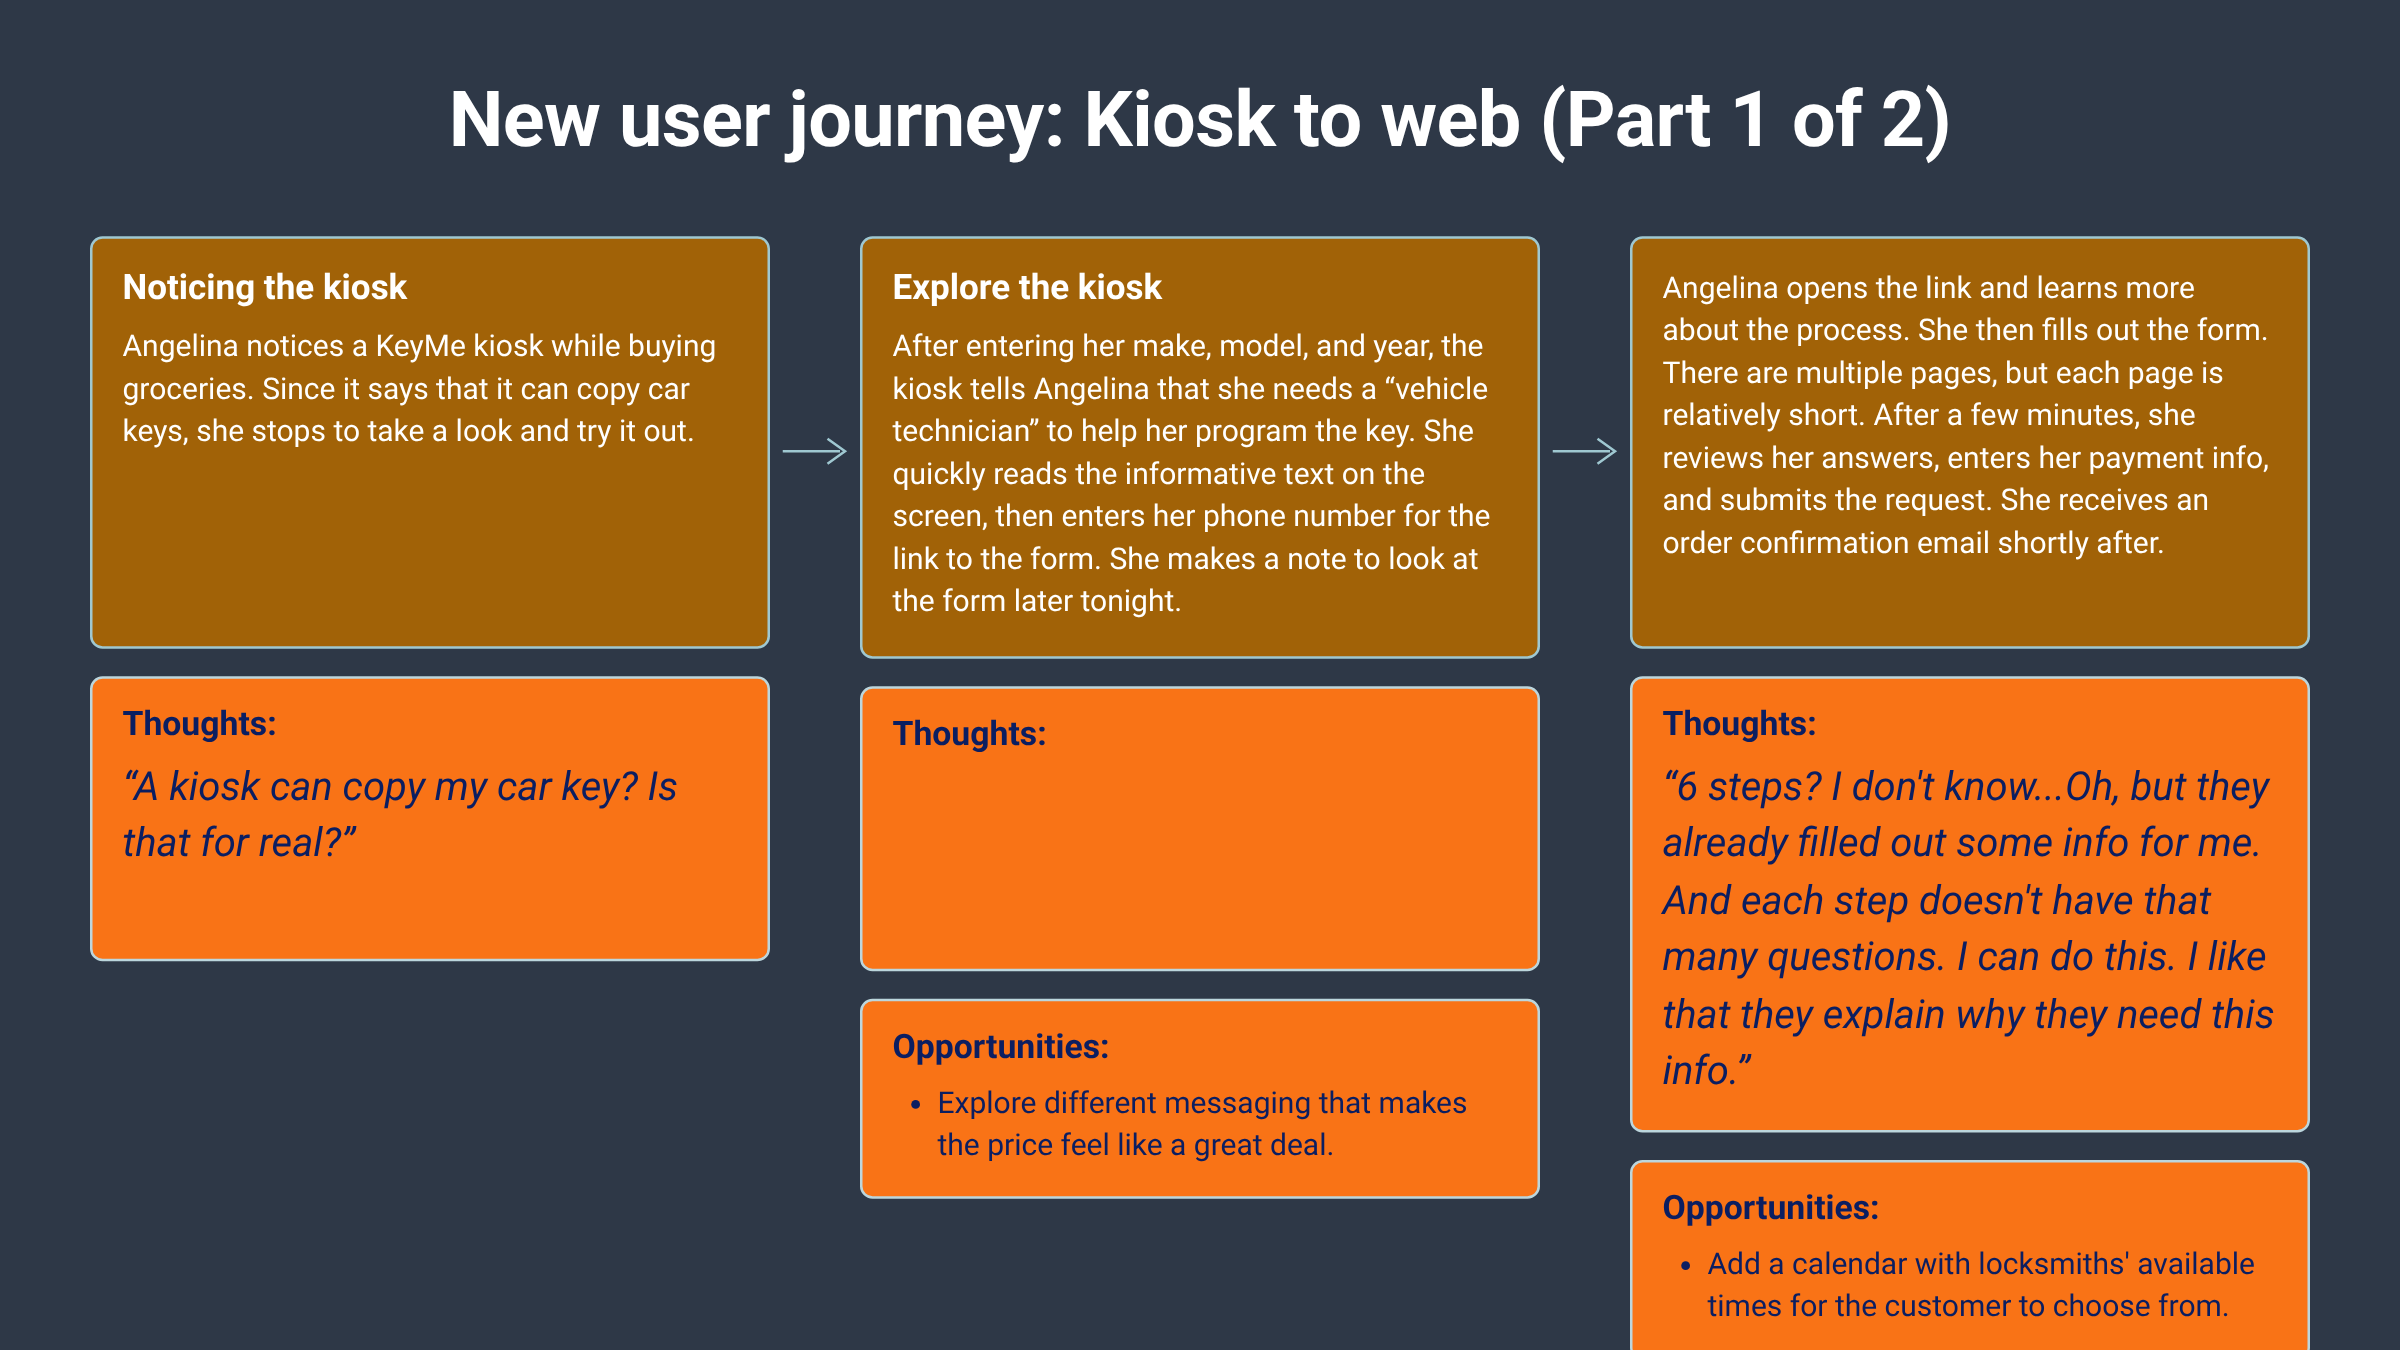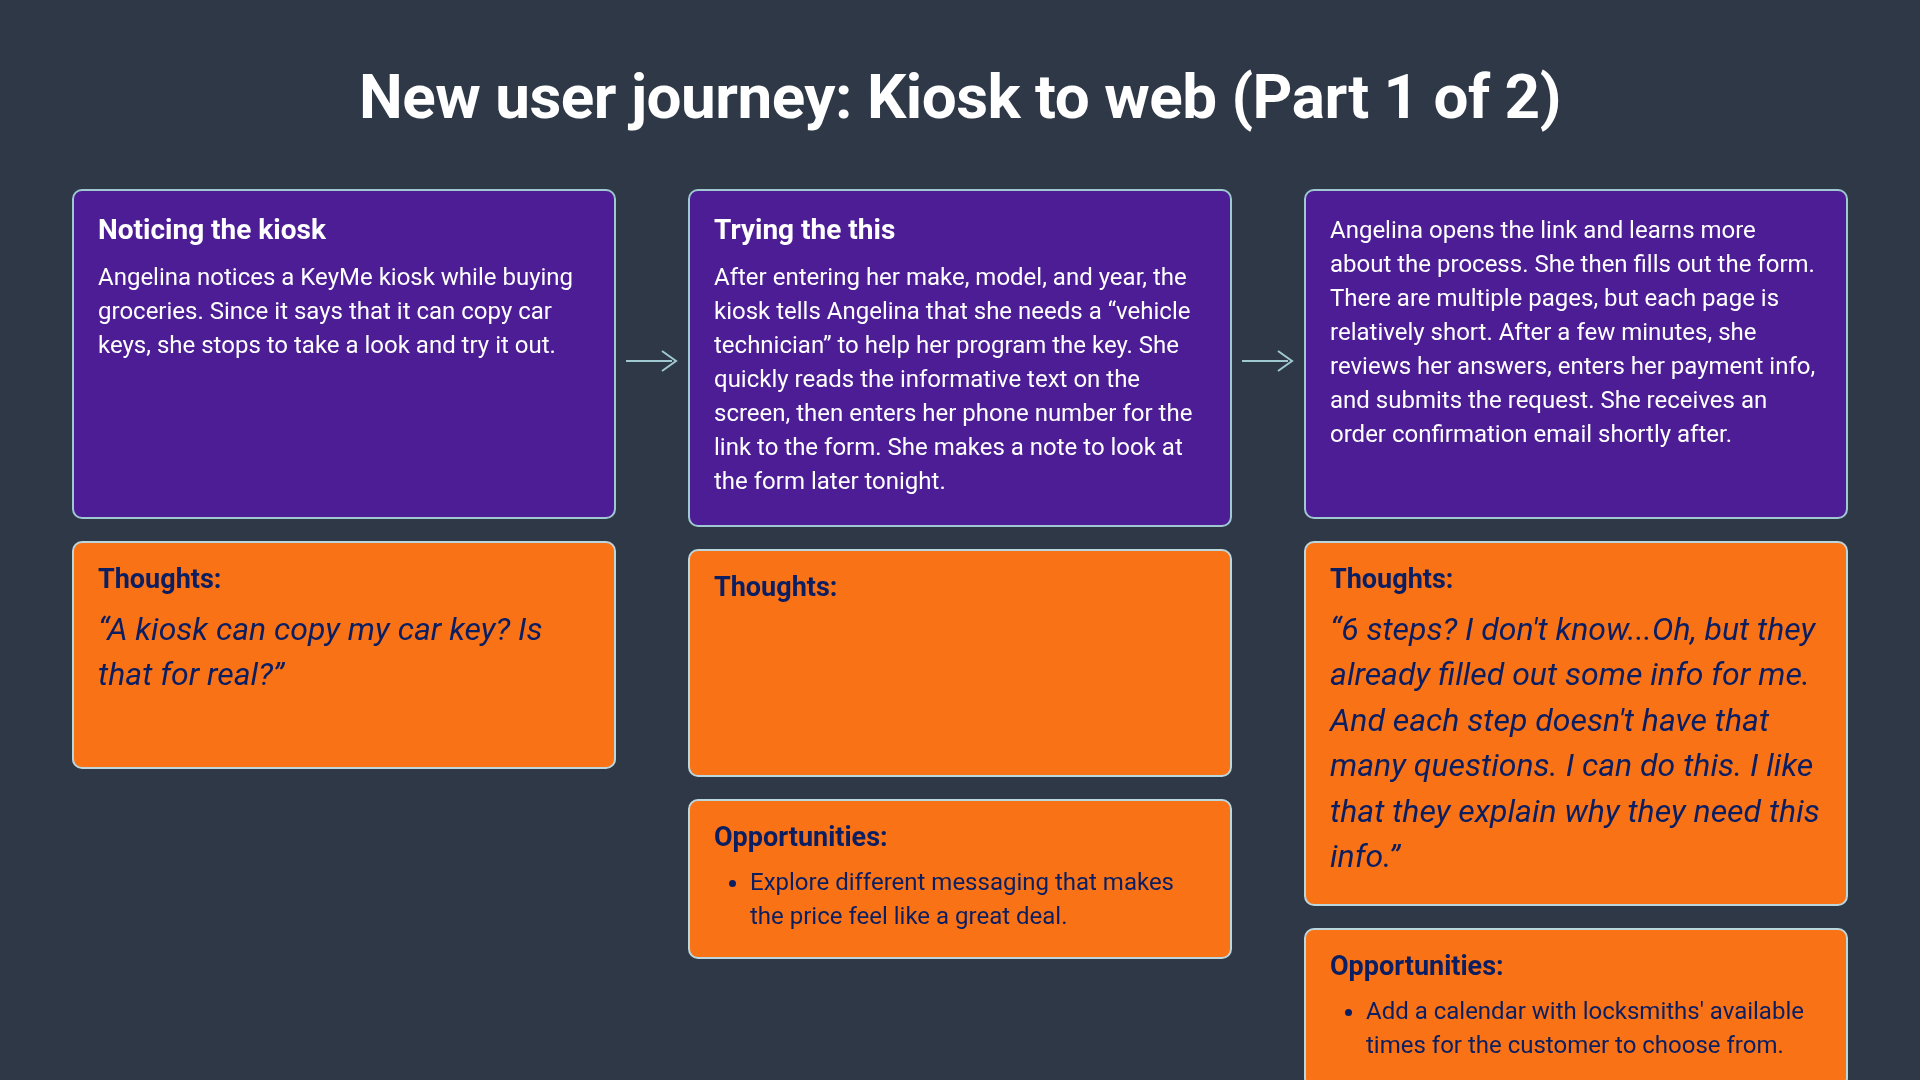--- a/index.html
+++ b/index.html
@@ -29,21 +29,21 @@
     position: relative;
   }
   .col {
     flex: 1;
     display: flex;
     flex-direction: column;
     gap: 22px;
     position: relative;
   }
   .step-card {
-    background: #4c1d95;
+    background: #a16207;
     border: 2px solid #9fc8d1;
     border-radius: 10px;
     padding: 22px 24px 26px 24px;
     min-height: 330px;
   }
   .step-title {
     font-size: 28px;
     font-weight: 700;
     margin-bottom: 14px;
     color: #ffffff;
@@ -113,21 +113,21 @@
     </div>
 
     <div class="col">
       <div class="arrow">
         <svg viewBox="0 0 56 24">
             <line x1="0" y1="12" x2="46" y2="12" stroke="#9fc8d1" stroke-width="2"></line>
             <polyline points="36,2 50,12 36,22" fill="none" stroke="#9fc8d1" stroke-width="2"></polyline>
           </svg>
       </div>
       <div class="step-card">
-        <div class="step-title">Trying the this</div>
+        <div class="step-title">Explore the kiosk</div>
         <div class="step-body">After entering her make, model, and year, the kiosk tells Angelina that she needs a “vehicle technician” to help her program the key. She quickly reads the informative text on the screen, then enters her phone number for the link to the form. She makes a note to look at the form later tonight.</div>
       </div>
       <div class="light-card">
         <div class="light-title">Thoughts:</div>
       </div>
       <div class="light-card opps">
         <div class="light-title">Opportunities:</div>
         <ul>
             <li>Explore different messaging that makes the price feel like a great deal.</li>
           </ul>

